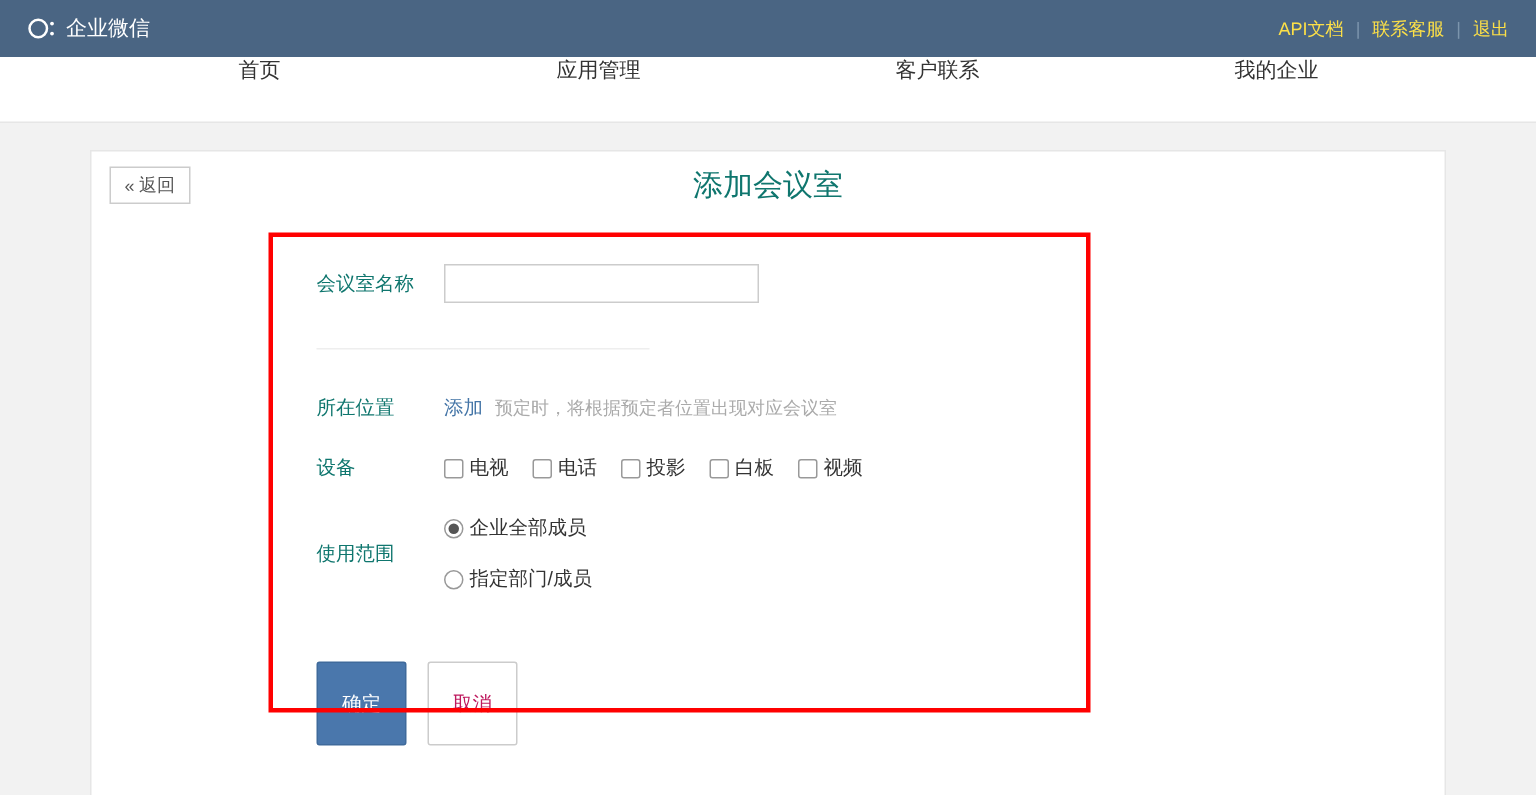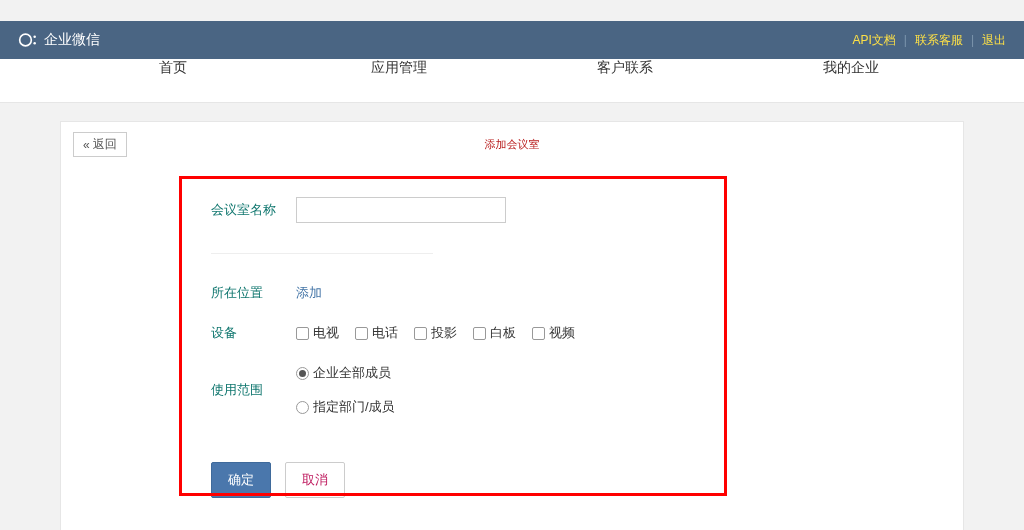--- a/index.html
+++ b/index.html
@@ -11,21 +11,20 @@
       height: 530px;
       overflow: hidden;
     }
     .top-bar {
       background: #4a6583;
       height: 38px;
       display: flex;
       align-items: center;
       padding: 14px 18px;
       color: #fff;
-      margin-top: 21px;
     }
     .brand {
       display: flex;
       align-items: center;
       gap: 6px;
       font-size: 14px;
     }
     .brand-icon {
       width: 20px; height: 20px;
       display: inline-flex; align-items: center; justify-content: center;
@@ -74,22 +73,22 @@
       margin-left: 12px;
       cursor: pointer;
       display: flex;
       align-items: center;
       gap: 3px;
     }
     .panel-title {
       position: absolute;
       left: 50%;
       transform: translateX(-50%);
-      font-size: 11px;
-      color: #b91c1c;
+      font-size: 20px;
+      color: #0f766e;
     }
     .highlight-box {
       position: absolute;
       left: 118px;
       top: 54px;
       width: 548px;
       height: 320px;
       border: 3px solid #ff0000;
       pointer-events: none;
       z-index: 5;
@@ -132,21 +131,21 @@
     .faux-radio {
       width: 13px; height: 13px; border: 1px solid #999;
       border-radius: 50%; display: inline-flex; align-items:center; justify-content:center;
       background:#fff;
     }
     .faux-radio.checked::after {
       content:""; width:7px; height:7px; background:#555; border-radius:50%;
     }
     .btn-row { display:flex; gap: 14px; margin-top: 46px; }
     .btn {
-      padding: 8px 16px;
+      padding: 18px 16px;
       font-size: 13px;
       cursor: pointer;
       border-radius: 2px;
     }
     .btn-primary { background:#4a77ac; color:#fff; border:1px solid #3f6a9b; }
     .btn-default { background:#fff; color:#be185d; border:1px solid #ccc; }
   </style>
 </head>
 <body>
 
@@ -196,20 +195,21 @@
         <div class="form-label">会议室名称</div>
         <input class="text-input name-input" type="text" style="">
       </div>
 
 
       <div class="divider"></div>
 
       <div class="form-row">
         <div class="form-label">所在位置</div>
         <span class="link-add">添加</span>
+        <span class="hint-text">预定时，将根据预定者位置出现对应会议室</span>
       </div>
 
       <div class="form-row">
         <div class="form-label">设备</div>
         <div class="checkbox-group">
           <label class="check-item">
             <span class="faux-checkbox"></span>
             <span>电视</span>
           </label>
           <label class="check-item">

